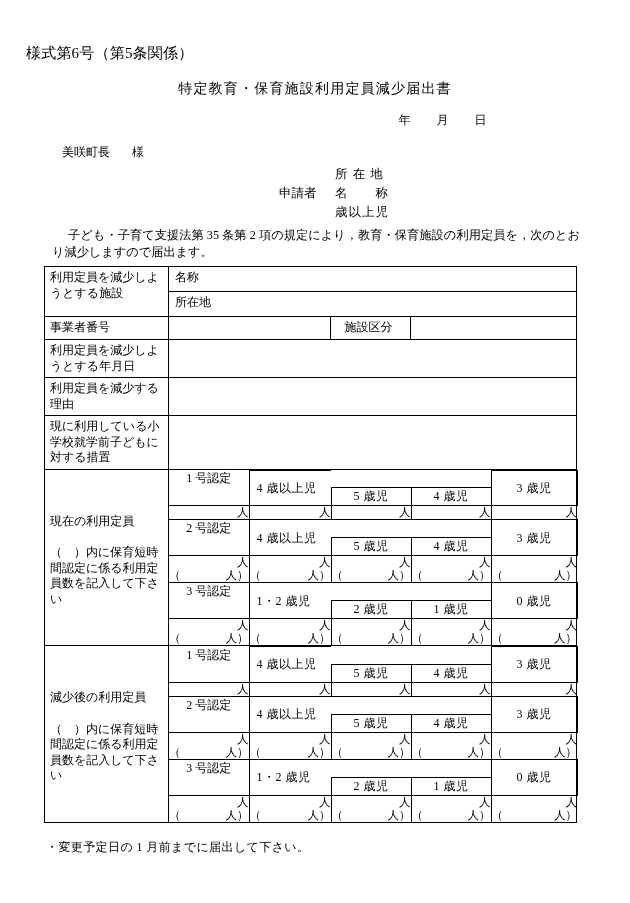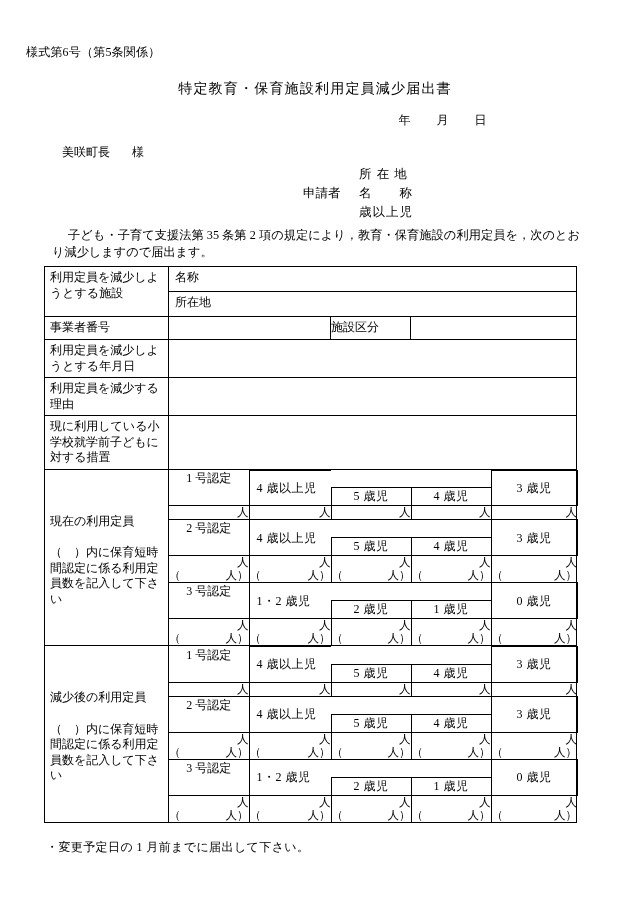--- a/index.html
+++ b/index.html
@@ -19,21 +19,21 @@
     background: #ffffff;
     overflow: hidden;
     box-sizing: border-box;
   }
 
   
   .form-no {
     position: absolute;
     left: 26px;
     top: 44px;
-    font-size: 12px;
+    font-size: 15px;
     letter-spacing: 0.2px;
     white-space: nowrap;
   }
   .doc-title {
     position: absolute;
     left: 0;
     top: 80px;
     width: 630px;
     text-align: center;
     font-size: 14px;
@@ -68,21 +68,20 @@
     display: inline-block;
     width: 22px;
   }
 
   .applicant-block {
     position: absolute;
     left: 0;
     top: 166px;
     width: 554px;
     font-size: 12.5px;
-    padding-left: 24px;
   }
   .applicant-row {
     position: relative;
     height: 19px;
     white-space: nowrap;
   }
   .applicant-row .lbl-left {
     position: absolute;
     left: 279px;
     top: 0;
@@ -254,21 +253,21 @@
       </tr>
 
       <tr>
         <td>
           <div class="lbl-cell">事業者番号</div>
         </td>
         <td colspan="2" style="height:22px">
           <div class="cell-pad"></div>
         </td>
         <td>
-          <div class="cell-pad" style="text-align:left;padding-left:0">施設区分</div>
+          <div class="cell-pad" style="text-align:center;padding-left:0">施設区分</div>
         </td>
         <td colspan="2">
           <div class="cell-pad"></div>
         </td>
       </tr>
 
       <tr>
         <td>
           <div class="lbl-cell">利用定員を減少しようとする年月日</div>
         </td>

